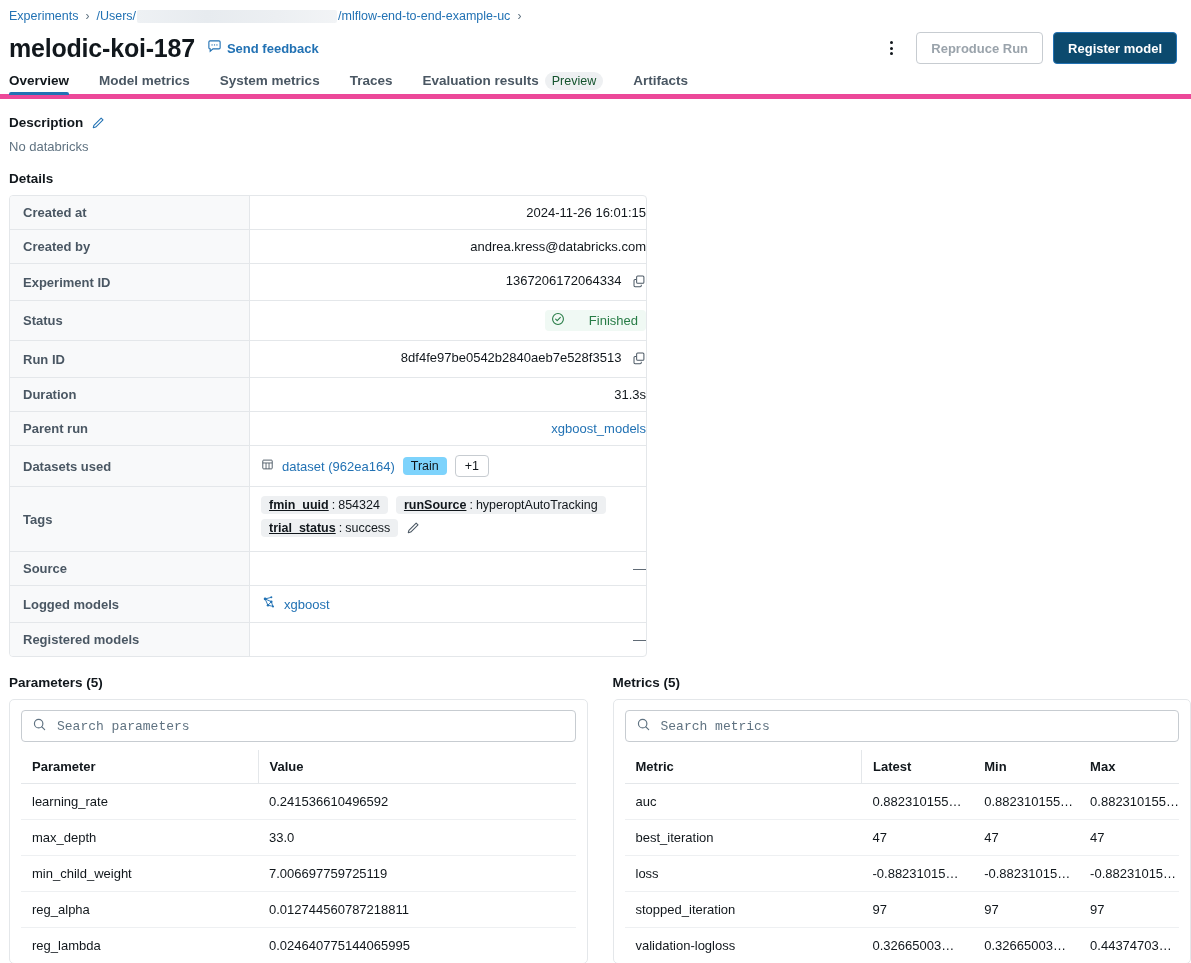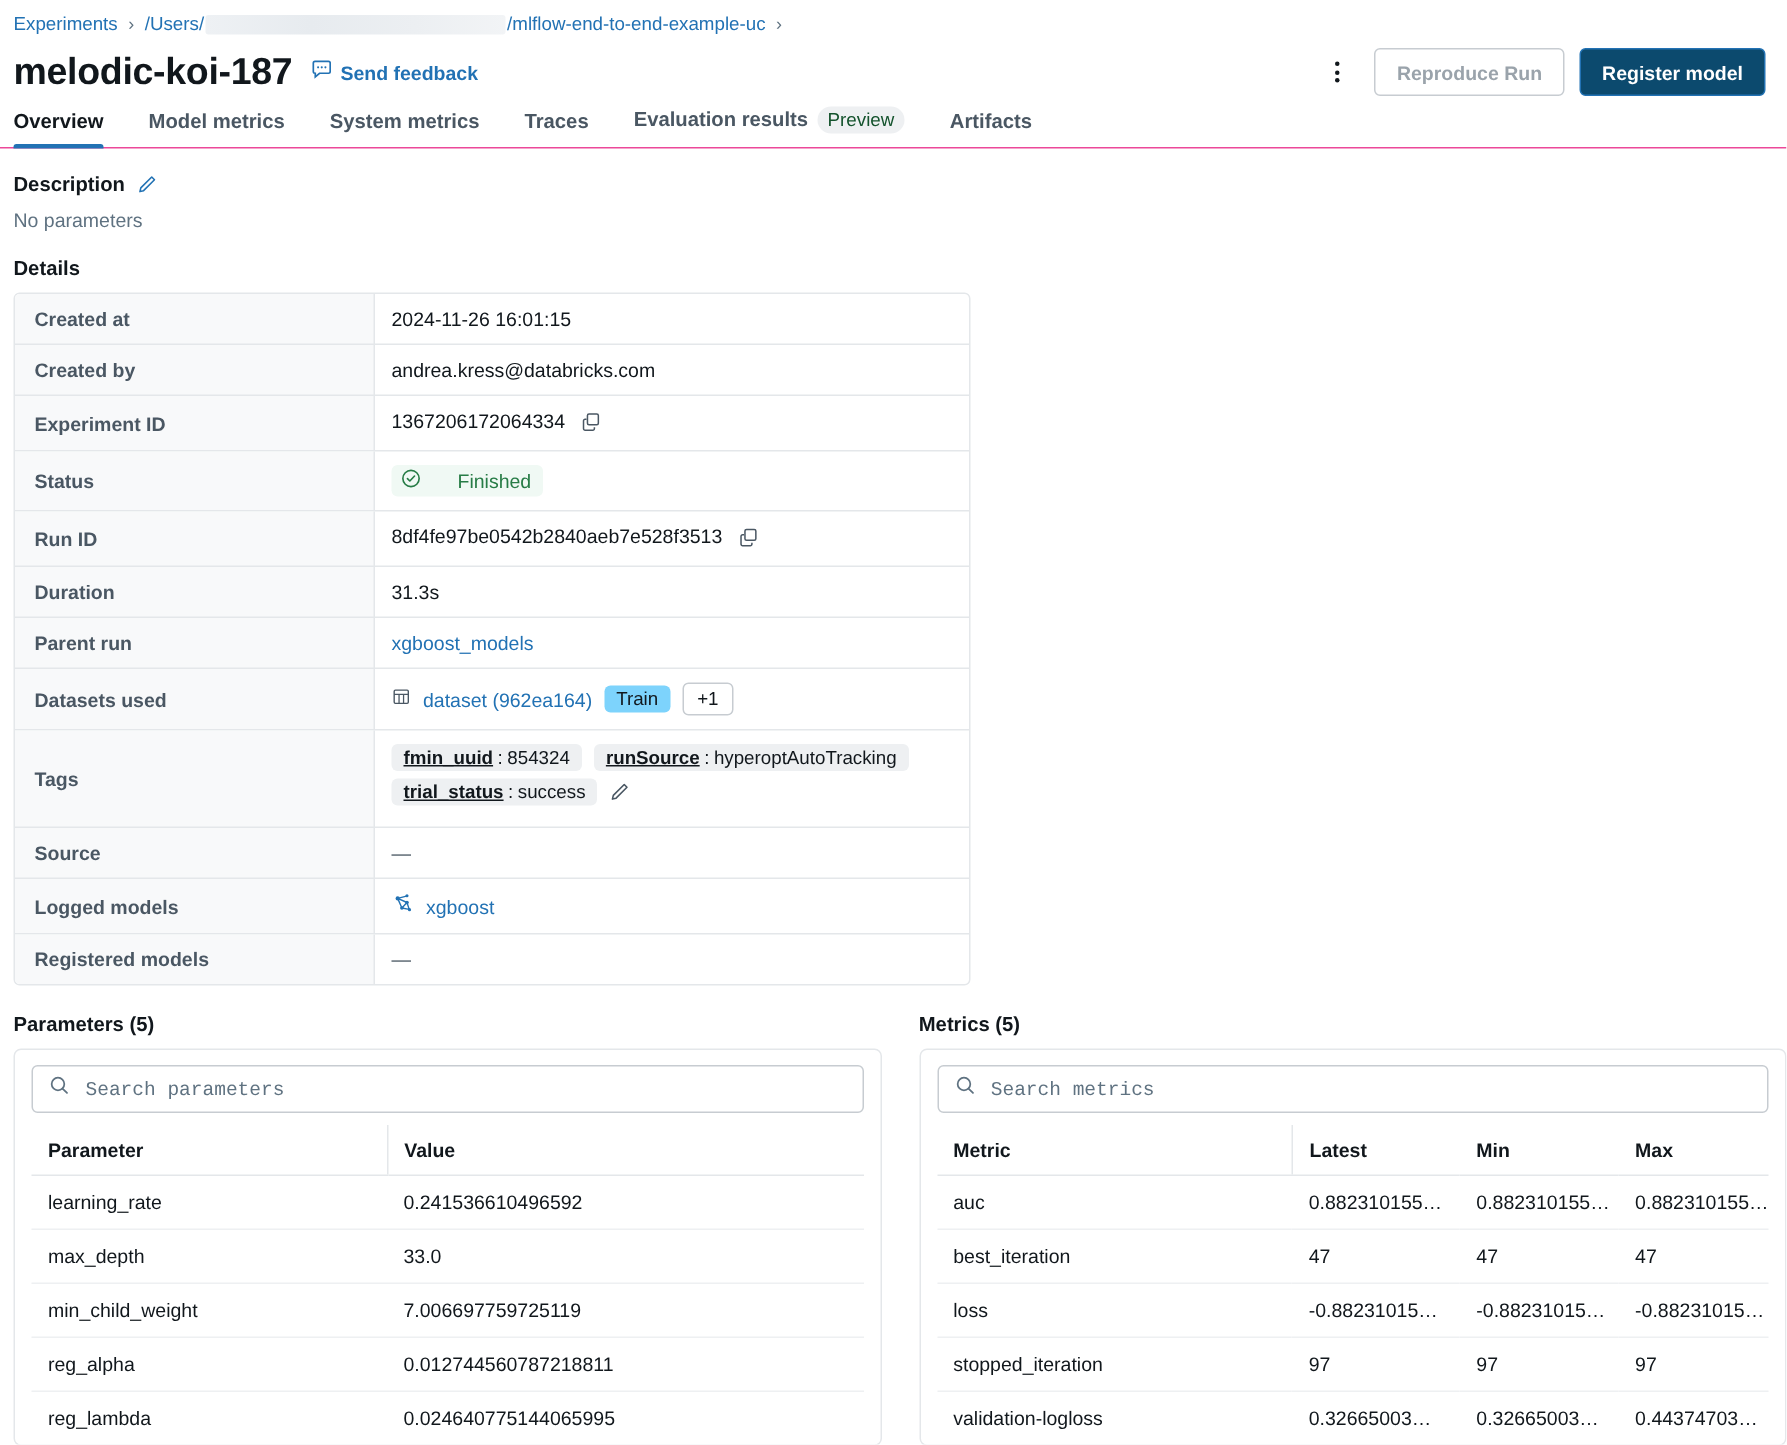--- a/index.html
+++ b/index.html
@@ -58,23 +58,23 @@
   }
   .btn-secondary {
     background: #fff; border: 1px solid #c7ccd1; color: #9aa3ab; margin-left: 10px;
   }
   .btn-primary {
     background: #0c4a6e; border: 1px solid #2272b4; color: #fff; margin-left: 10px;
   }
 
   
   .tabs {
-    display: flex; align-items: flex-end; gap: 0;
+    display: flex; gap: 0;
     padding: 10px 0 0 9px;
-    border-bottom: 1px solid #ec4899;
+    border-bottom: 5px solid #ec4899;
     height: 33px;
   }
   .tab {
     display: flex; align-items: center; gap: 6px;
     font-size: 13.5px; font-weight: 600; color: #4a5763;
     padding: 0 0 9px 0; margin-right: 30px; cursor: pointer;
     position: relative; line-height: 16px;
   }
   .tab.active { color: #11171c; }
   .tab.active::after {
@@ -102,21 +102,21 @@
     border-spacing: 0; overflow: hidden; background: #fff;
   }
   .details-table tr > td { border-bottom: 1px solid #e4e7ea; }
   .details-table tr:last-child > td { border-bottom: none; }
   .d-label {
     width: 240px; background: #f8f9fa; color: #4a5763;
     font-size: 13px; font-weight: 700; padding: 9px 0 9px 13px;
     border-right: 1px solid #e4e7ea; vertical-align: middle;
   }
   .d-value {
-    font-size: 13px; color: #11171c; padding: 9px 0 9px 11px; vertical-align: middle;
+    font-size: 13px; color: #11171c; padding: 9px 0 9px 11px; vertical-align: middle; text-align: right;
   }
   .mono-val { font-size: 13px; }
   .copy-icon { display: inline-block; vertical-align: -3px; margin-left: 7px; cursor: pointer; }
   .link { color: #2272b4; cursor: pointer; }
   .status-pill {
     display: inline-flex; align-items: center; gap: 24px;
     background: #f0f9f4; color: #277c46; border-radius: 4px;
     padding: 2px 8px 2px 6px; font-size: 13px;
   }
   .gray-pill {
@@ -231,21 +231,21 @@
 </div>
 
 <div class="section-head">
   <span>Description</span>
   <span class="pencil">
     <svg width="14" height="14" viewBox="0 0 16 16" fill="none">
       <path d="M11.6 2.3 13.7 4.4 5.4 12.7l-2.8.7.7-2.8 8.3-8.3Z" stroke="#2272b4" stroke-width="1.2" stroke-linejoin="round"></path>
     </svg>
   </span>
 </div>
-<div class="no-desc">No parameters</div>
+<div class="no-desc">No databricks</div>
 
 <div class="details-head">Details</div>
 
 <table class="details-table">
   <tbody>
       <tr>
     <td class="d-label">Created at</td>
     <td class="d-value">2024-11-26 16:01:15</td>
   </tr>
   <tr>

